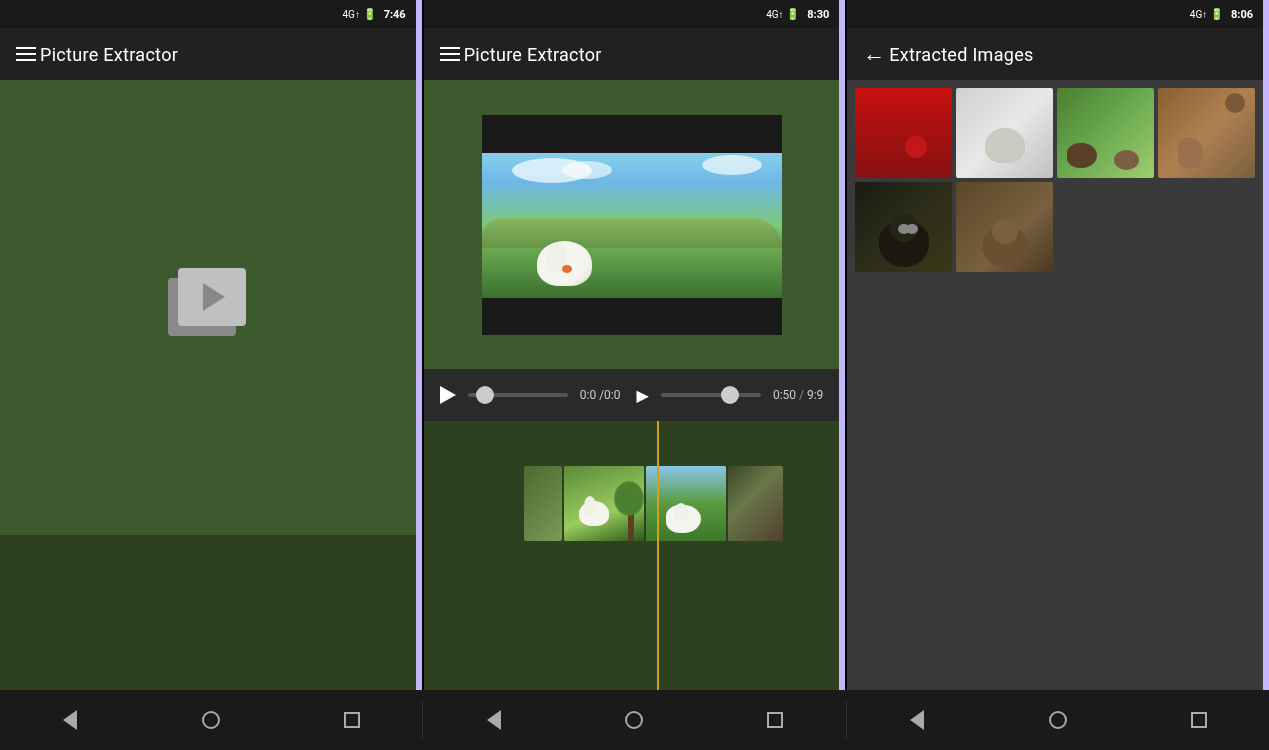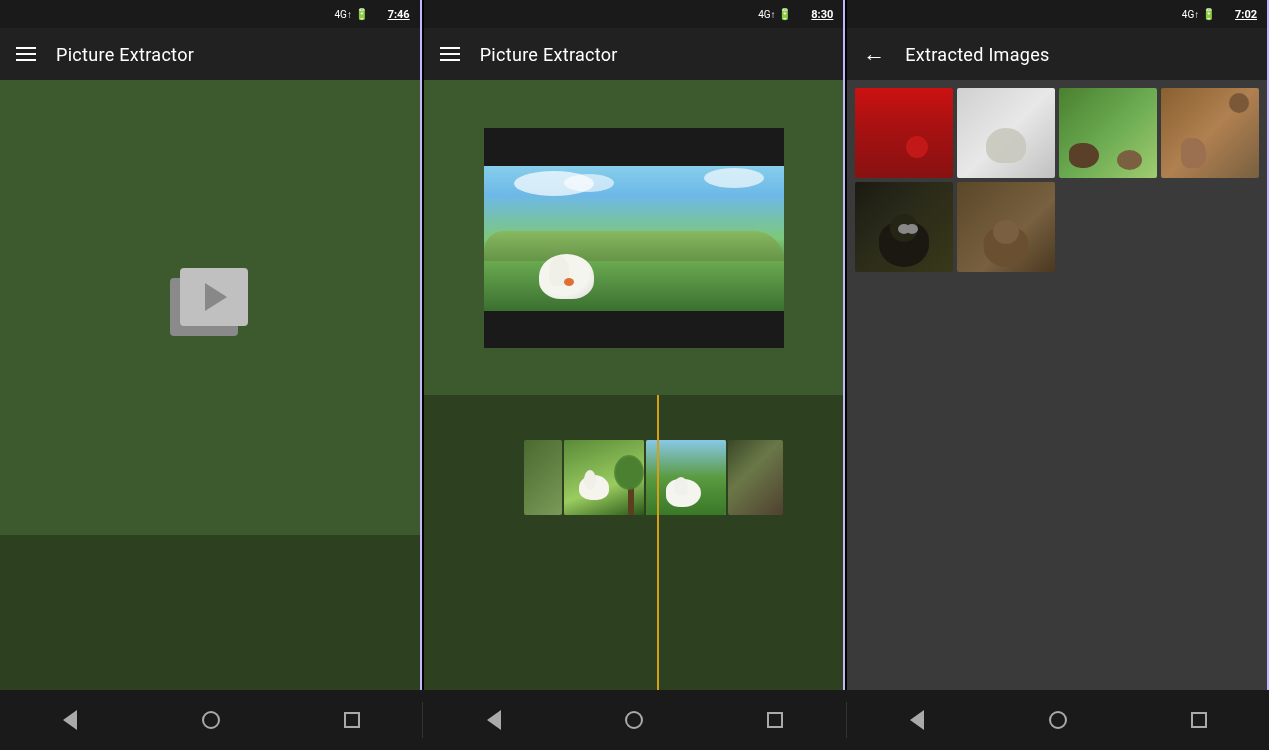--- a/index.html
+++ b/index.html
@@ -18,56 +18,55 @@
       flex: 1;
       height: 690px;
     }
 
     
     .screen {
       flex: 1;
       display: flex;
       flex-direction: column;
       background: #000;
-      border-right: 2px solid #c4b5fd;
+      border-right: 6px solid #c4b5fd;
       position: relative;
     }
 
     
     .status-bar {
       height: 28px;
       background: #1a1a1a;
       display: flex;
       align-items: center;
       justify-content: flex-end;
       padding: 0 10px;
       font-size: 11px;
       color: #fff;
       gap: 4px;
       flex-shrink: 0;
     }
     .status-bar .time {
       font-weight: bold;
-      margin-left: 16px;
-      text-decoration: underline;
+      margin-left: 4px;
     }
     .status-icons {
       display: flex;
       align-items: center;
       gap: 3px;
     }
 
     
     .app-bar {
       height: 52px;
       background: #212121;
       display: flex;
       align-items: center;
       padding: 0 16px;
-      gap: 20px;
+      gap: 4px;
       flex-shrink: 0;
     }
     .app-bar-title {
       color: #fff;
       font-size: 18px;
       font-weight: 400;
       letter-spacing: 0.3px;
     }
     .menu-icon {
       color: #fff;
@@ -441,20 +440,37 @@
 
             <div style="position:absolute;bottom:25px;left:80px;width:10px;height:8px;background:#e07030;border-radius:50%;"></div>
           </div>
           <div class="video-bottom-bar"></div>
         </div>
         <div class="camera-fab">
           <span class="camera-fab-icon">📷</span>
         </div>
       </div>
 
+      <div class="controls-bar">
+        <div class="play-btn"></div>
+        <div class="progress-track">
+          <div class="progress-thumb" style="left:8%;"></div>
+        </div>
+        <span class="time-label">0:0 /0:0</span>
+
+        <span style="color:#fff;font-size:16px;margin-left:4px;">▶</span>
+        <div class="progress-track" style="flex:1;">
+          <div class="progress-thumb" style="left:60%;"></div>
+        </div>
+        <span class="time-label">
+          <span>0:50</span>
+          <span class="time-slash"> /</span>
+          <span>9:9</span>
+        </span>
+      </div>
 
       <div class="timeline-area" style="flex:1;">
         <div class="timeline-cursor"></div>
         <div class="timeline-thumbnails">
 
           <div class="thumb-item" style="width:38px;">
             <div style="width:100%;height:100%;background:linear-gradient(135deg,#4a6a30 0%,#7a9a58 100%);"></div>
           </div>
 
           <div class="thumb-item">
@@ -483,21 +499,21 @@
   </div>
 
   <div class="screen-divider"></div>
 
   <div class="screen screen3">
 
     <div class="status-bar">
       <span class="status-icons">
         <span style="font-size:10px;">4G↑</span>
         <span>🔋</span>
-        <span class="time">7:02</span>
+        <span class="time">8:06</span>
       </span>
     </div>
 
     <div class="app-bar">
       <div class="back-icon">←</div>
       <span class="app-bar-title">Extracted Images</span>
     </div>
 
     <div class="extracted-content">
 

